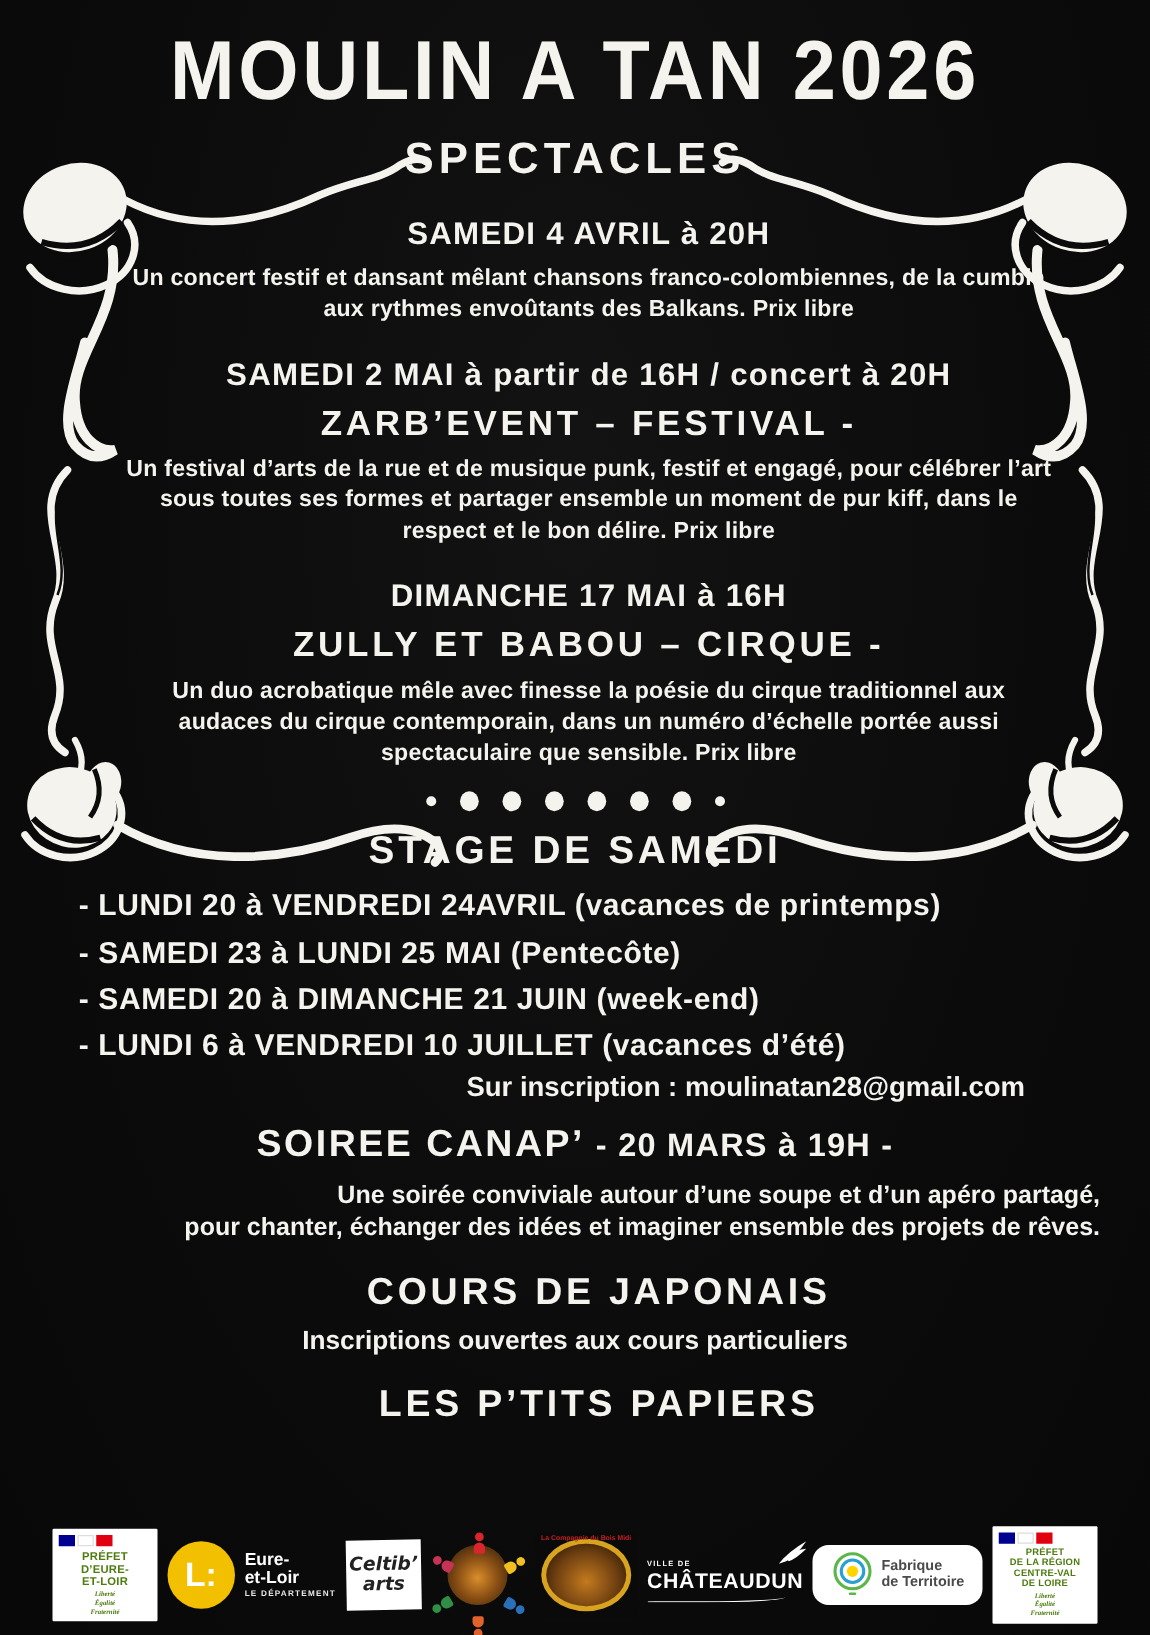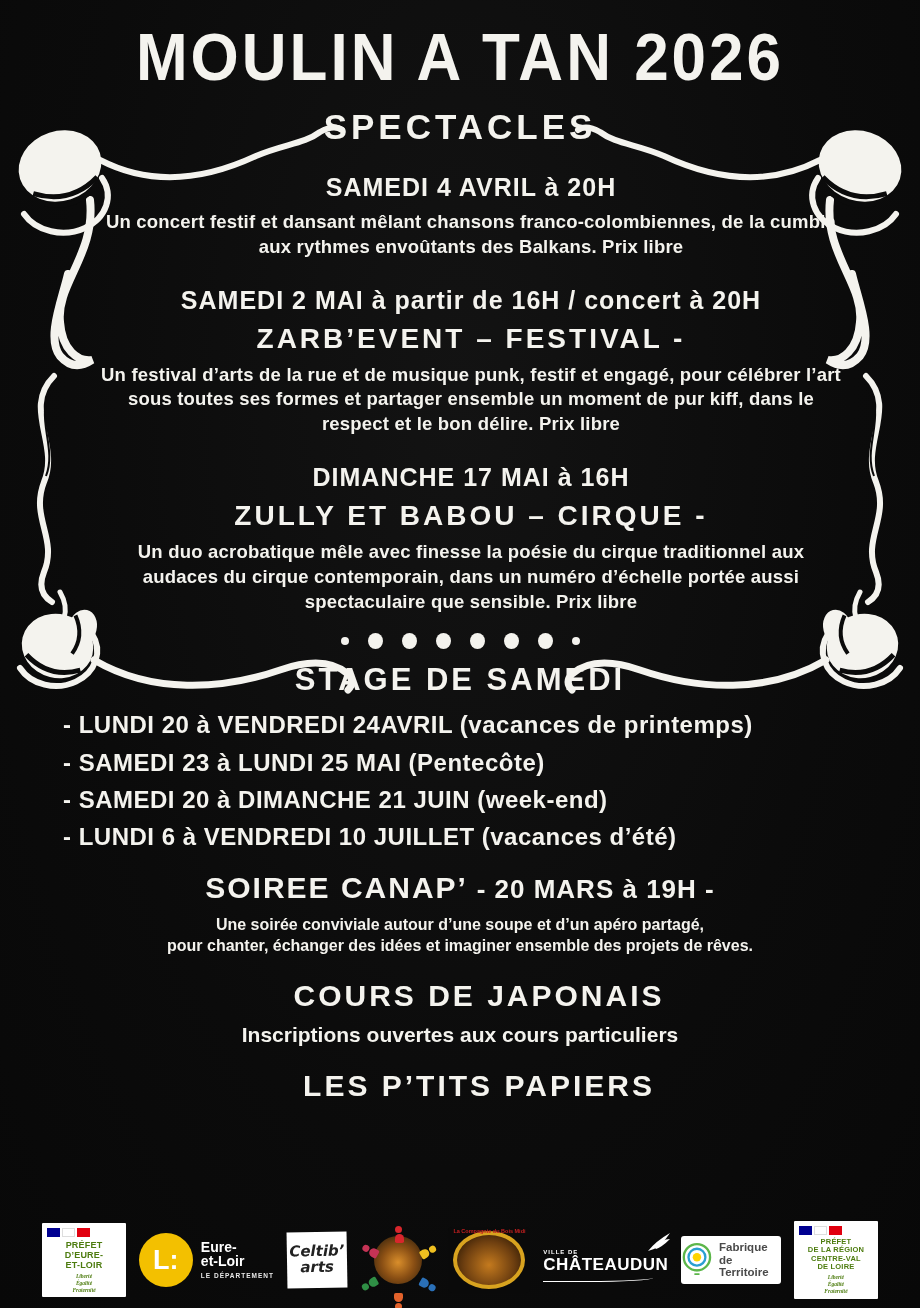--- a/index.html
+++ b/index.html
@@ -26,21 +26,21 @@
   .dots{margin-top:16px;height:22px;display:flex;align-items:center;justify-content:center;gap:19px;}
   .dots i{display:block;background:#f4f3ee;border-radius:50%;}
   .dots i.s{width:8px;height:8px;}
   .dots i.b{width:15px;height:16px;}
   .stage-heading{margin-top:10px;font-size:31px;letter-spacing:3px;}
   .stage-list{margin-top:8px;text-align:left;padding-left:63px;}
   .stage-item{font-size:24px;line-height:1.55;letter-spacing:.5px;}
   .inscription{margin-top:2px;text-align:right;padding-right:100px;font-size:22px;}
   .canap{margin-top:16px;font-size:30px;letter-spacing:2px;}
   .canap .date-part{font-size:26px;letter-spacing:1px;}
-  .small-desc{margin:10px auto 4px;font-size:16px;line-height:1.3;max-width:840px;}
+  .small-desc{margin:10px auto 4px;font-size:20px;line-height:1.3;max-width:840px;text-align:right;}
   .sub-heading{margin-top:22px;font-size:30px;letter-spacing:3px;padding-left:38px;}
   .sub-text{margin-top:10px;font-size:21px;}
   .deco{position:absolute;pointer-events:none;}
   .mirror{transform:scaleX(-1);}
   
   .footer{
     position:absolute;left:0;right:0;bottom:6px;height:84px;
     display:flex;align-items:center;justify-content:space-between;
     padding:0 42px;
   }
@@ -65,21 +65,21 @@
   .person .bod{width:9px;height:9px;border-radius:5px 5px 2px 2px;margin:1px auto 0;}
   .boismidi{position:relative;width:82px;height:66px;background:#0a0a0a;border-radius:4px;display:flex;align-items:center;justify-content:center;}
   .boismidi .oval{width:64px;height:50px;border-radius:50%;border:4px solid #d8a31f;
     background:radial-gradient(ellipse at 50% 60%, #c47a1e 0%, #6e3f10 55%, #221303 95%);}
   .boismidi .arc-text{position:absolute;top:1px;left:0;right:0;font-size:5.5px;color:#c42020;font-weight:bold;}
   .chateaudun{position:relative;color:#fff;text-align:left;padding-top:10px;}
   .chateaudun .prefix{font-size:6px;letter-spacing:1px;}
   .chateaudun .name{font-size:17px;letter-spacing:.5px;}
   .chateaudun svg{position:absolute;right:-4px;top:-8px;}
   .chateaudun .swash{width:110px;height:6px;border-bottom:1.5px solid #fff;border-radius:0 0 60% 0;}
-  .fabrique{background:#fff;border-radius:3px;width:100px;height:48px;display:flex;align-items:center;justify-content:center;gap:6px;}
+  .fabrique{background:#fff;border-radius:13px;width:136px;height:48px;display:flex;align-items:center;justify-content:center;gap:6px;}
   .fabrique .txt{font-size:11.5px;color:#4a4a4a;line-height:1.12;text-align:left;}
 </style>
 </head>
 <body>
 
 <div class="poster">
 
   <svg class="deco" style="left:4px;top:104px;" width="360" height="270" viewBox="0 0 360 270">
     <g fill="none" stroke="#f4f3ee" stroke-linecap="round">
       <path d="M96,56 C150,84 205,74 252,52 C280,40 300,40 316,28 Q330,20 338,26" stroke-width="6"></path>
@@ -179,20 +179,21 @@
       <i class="s"></i>
   </div>
 
   <div class="stage-heading">STAGE DE SAMEDI</div>
   <div class="stage-list">
     <div class="stage-item">- LUNDI 20 à VENDREDI 24AVRIL (vacances de printemps)</div>
     <div class="stage-item">- SAMEDI 23 à LUNDI 25 MAI (Pentecôte)</div>
     <div class="stage-item">- SAMEDI 20 à DIMANCHE 21 JUIN (week-end)</div>
     <div class="stage-item">- LUNDI 6 à VENDREDI 10 JUILLET (vacances d’été)</div>
   </div>
+  <div class="inscription">Sur inscription : moulinatan28@gmail.com</div>
 
   <div class="canap">
     <span>SOIREE CANAP’</span>
     <span class="date-part">- 20 MARS à 19H -</span>
   </div>
   <div class="small-desc ml">Une soirée conviviale autour d’une soupe et d’un apéro partagé,
 pour chanter, échanger des idées et imaginer ensemble des projets de rêves.</div>
 
   <div class="sub-heading">COURS DE JAPONAIS</div>
   <div class="sub-text">Inscriptions ouvertes aux cours particuliers</div>

